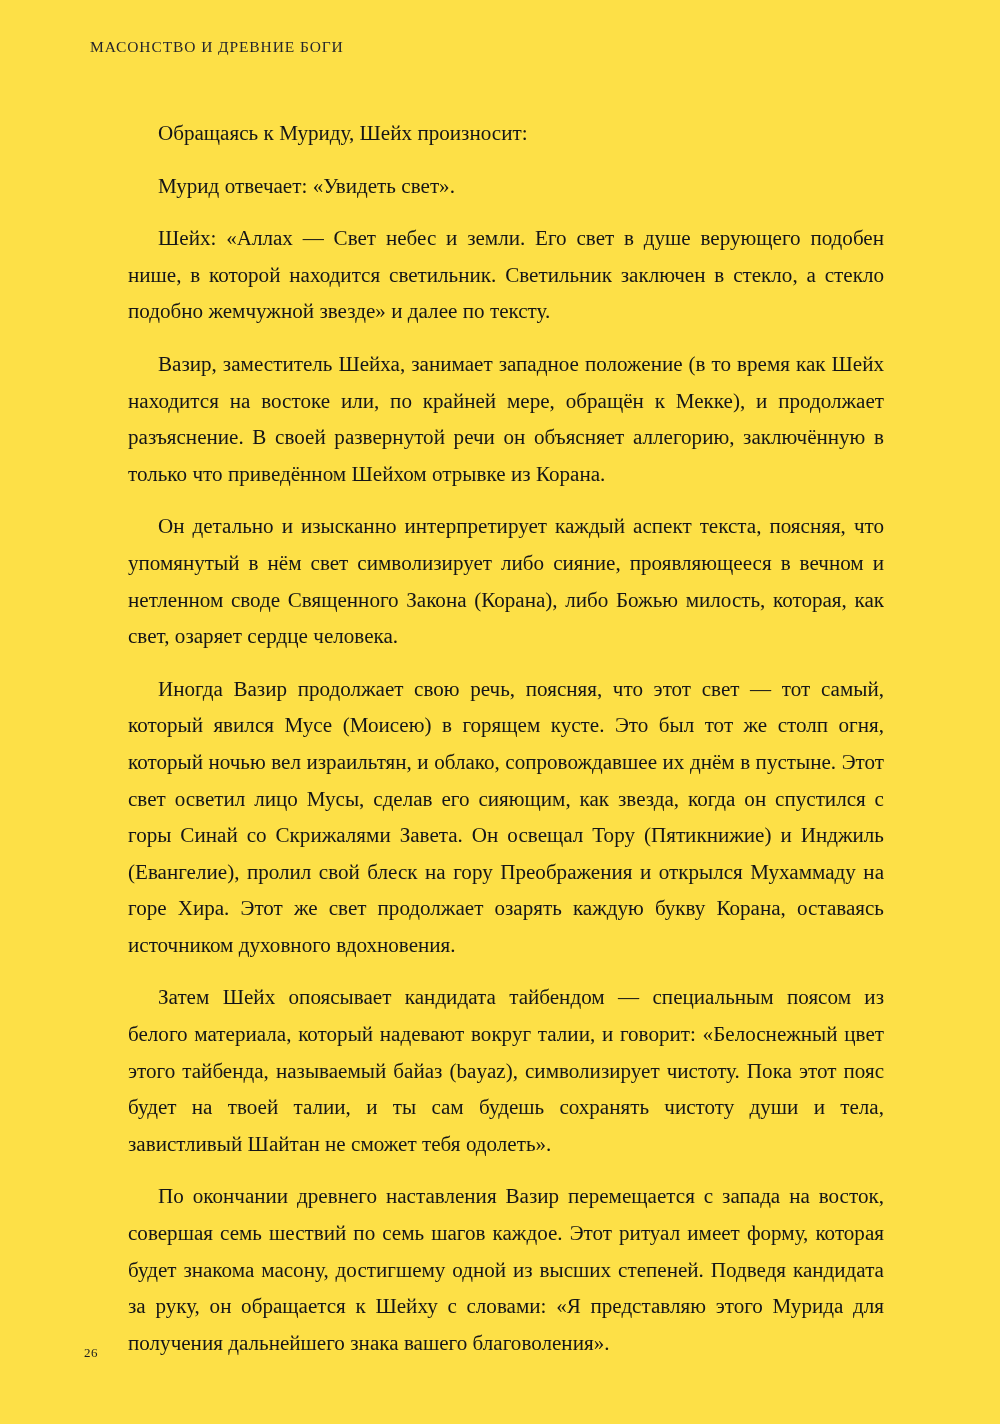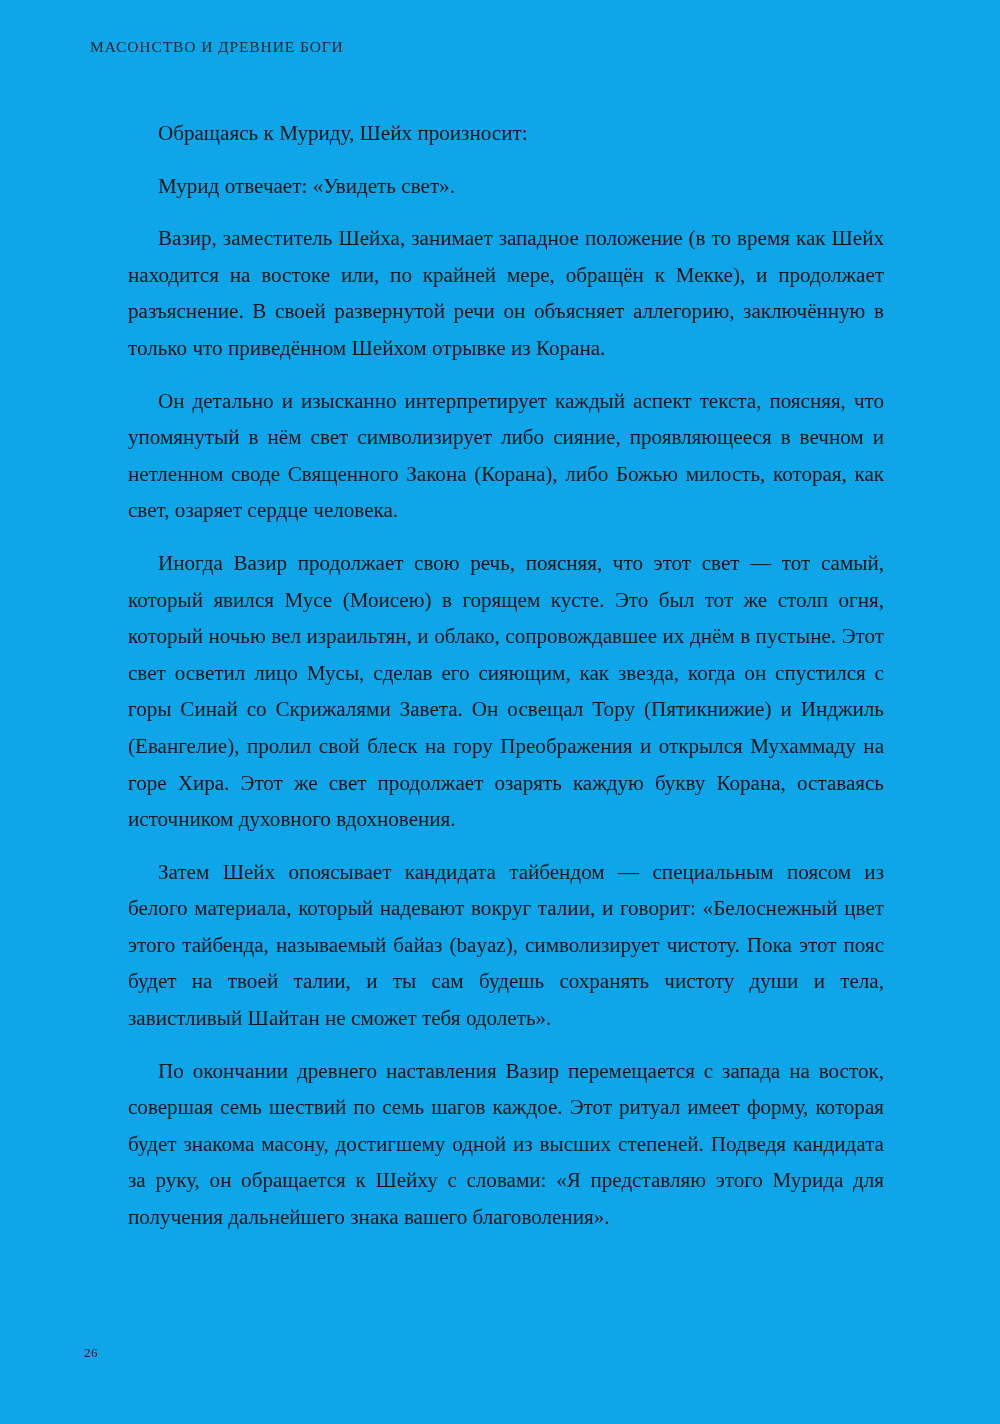--- a/index.html
+++ b/index.html
@@ -13,21 +13,21 @@
     height: 1424px;
     position: relative;
     font-family: "Liberation Serif", "DejaVu Serif", serif;
     color: #151517;
     overflow: hidden;
   }
 
   .page {
     position: absolute;
     inset: 0;
-    background: #0ea5e9;
+    background: #fde047;
   }
 
   
   .running-head {
     position: absolute;
     left: 90px;
     top: 38px;
     width: 820px;
     font-size: 15.5px;
     letter-spacing: 0.9px;
@@ -81,20 +81,21 @@
   <div class="running-head">Масонство и древние боги</div>
 
   <div class="text-block">
 
     <p class="para">Обращаясь к Муриду, Шейх произносит:</p>
 
 
     <p class="para">Мурид отвечает: «Увидеть свет».</p>
 
 
+    <p class="para">Шейх: «Аллах — Свет небес и земли. Его свет в душе верующего подобен нише, в которой находится светильник. Светильник заключен в стекло, а стекло подобно жемчужной звезде» и далее по тексту.</p>
 
     <p class="para">Вазир, заместитель Шейха, занимает западное положение (в то время как Шейх находится на востоке или, по крайней мере, обращён к Мекке), и продолжает разъяснение. В своей развернутой речи он объясняет аллегорию, заключённую в только что приведённом Шейхом отрывке из Корана.</p>
 
     <p class="para">Он детально и изысканно интерпретирует каждый аспект текста, поясняя, что упомянутый в нём свет символизирует либо сияние, проявляющееся в вечном и нетленном своде Священного Закона (Корана), либо Божью милость, которая, как свет, озаряет сердце человека.</p>
 
     <p class="para">Иногда Вазир продолжает свою речь, поясняя, что этот свет — тот самый, который явился Мусе (Моисею) в горящем кусте. Это был тот же столп огня, который ночью вел израильтян, и облако, сопровождавшее их днём в пустыне. Этот свет осветил лицо Мусы, сделав его сияющим, как звезда, когда он спустился с горы Синай со Скрижалями Завета. Он освещал Тору (Пятикнижие) и Инджиль (Евангелие), пролил свой блеск на гору Преображения и открылся Мухаммаду на горе Хира. Этот же свет продолжает озарять каждую букву Корана, оставаясь источником духовного вдохновения.</p>
 
     <p class="para">Затем Шейх опоясывает кандидата тайбендом — специальным поясом из белого материала, который надевают вокруг талии, и говорит: «Белоснежный цвет этого тайбенда, называемый байаз (bayaz), символизирует чистоту. Пока этот пояс будет на твоей талии, и ты сам будешь сохранять чистоту души и тела, завистливый Шайтан не сможет тебя одолеть».</p>
 
     <p class="para">По окончании древнего наставления Вазир перемещается с запада на восток, совершая семь шествий по семь шагов каждое. Этот ритуал имеет форму, которая будет знакома масону, достигшему одной из высших степеней. Подведя кандидата за руку, он обращается к Шейху с словами: «Я представляю этого Мурида для получения дальнейшего знака вашего благоволения».</p>

